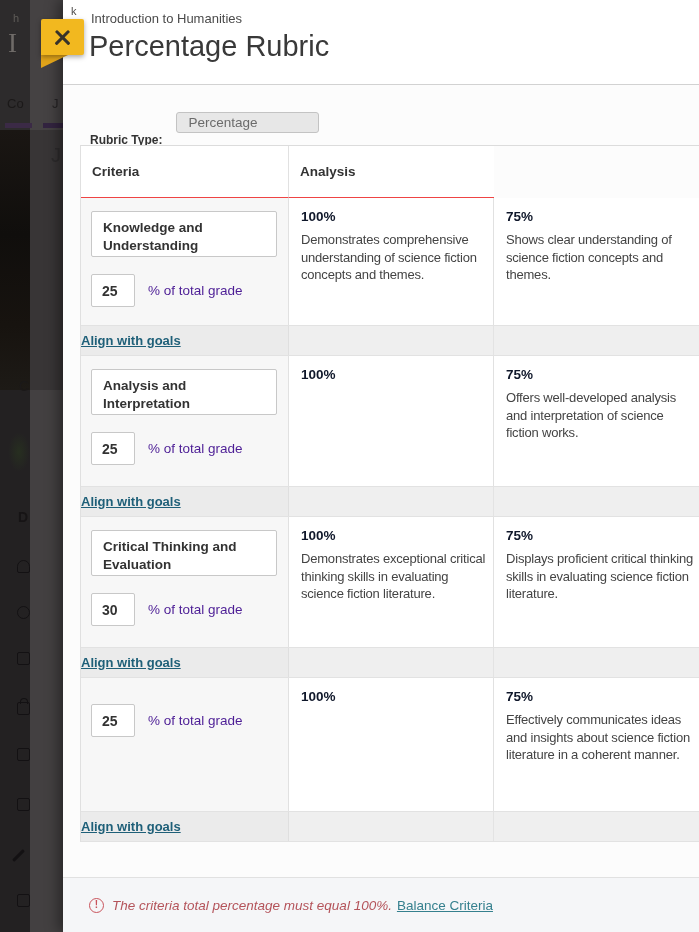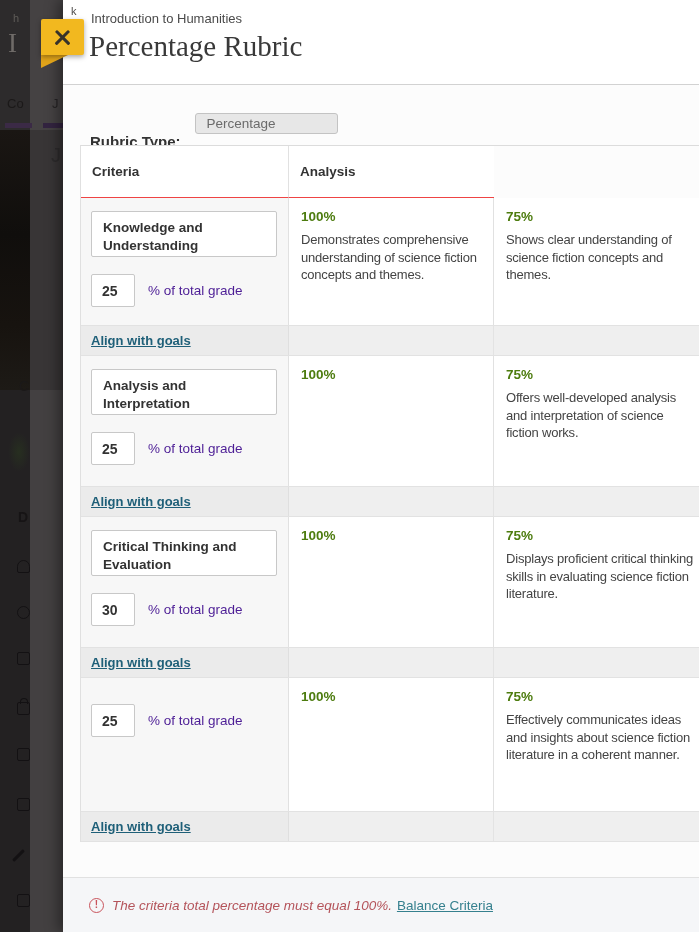--- a/index.html
+++ b/index.html
@@ -40,25 +40,25 @@
   .bicon.pencil { border: none; background: #121012; width: 3px; height: 15px; transform: rotate(45deg); border-radius: 1px; }
   .bicon.lock::before { content: ""; position: absolute; left: 2px; top: -5px; width: 6px; height: 5px;
                         border: 1.5px solid #121012; border-bottom: none; border-radius: 4px 4px 0 0; }
 
   
   .modal { position: absolute; left: 63px; top: 0; width: 636px; height: 932px;
            background: #fcfcfc; box-shadow: -5px 0 12px rgba(0,0,0,.38); }
   .modal-header { position: absolute; left: 0; top: 0; width: 636px; height: 85px;
                   background: #fff; border-bottom: 1px solid #d2d2d2; }
   .course-title { position: absolute; left: 28px; top: 11px; font-size: 13px; color: #4a4a4a; }
-  .modal-title  { position: absolute; left: 26px; top: 30px; font-family: Liberation Serif, serif;
+  .modal-title  { position: absolute; left: 26px; top: 30px; font-family: Liberation Sans, sans-serif;
                   font-size: 29px; color: #393939; }
 
   .rubric-type-row { position: absolute; left: 27px; top: 97px; display: flex; align-items: center; gap: 14px; }
-  .rubric-type-label { font-size: 15px; font-weight: bold; color: #333; margin-top: 36px; }
+  .rubric-type-label { font-size: 12px; font-weight: bold; color: #333; margin-top: 36px; }
   .rubric-type-input { width: 143px; height: 21px; background: #e7e7e7; border: 1px solid #c3c3c3;
                        border-radius: 3px; color: #6b6b6b; font-size: 13.5px; padding-left: 11px;
                        font-family: "Liberation Sans", sans-serif; }
 
   
   .rubric-table { position: absolute; left: 17px; top: 145px; width: 619px;
                   border-top: 1px solid #dcdcdc; border-left: 1px solid #e0e0e0; }
   .t-row { display: grid; grid-template-columns: 208px 205px 1fr; }
   .t-head .cell { height: 52px; background: #fff; display: flex; align-items: center;
                   font-size: 13.5px; font-weight: bold; color: #333;
@@ -72,27 +72,27 @@
 
   .crit-name { width: 186px; height: 46px; border: 1px solid #c8c8c8; border-radius: 2px; background: #fff;
                font-family: "Liberation Sans", sans-serif; font-size: 13.5px; font-weight: bold; color: #333;
                padding: 7px 11px; resize: none; overflow: hidden; line-height: 1.3; }
   .grade-line { margin-top: 13px; display: flex; align-items: center; gap: 13px; }
   .pct-input { width: 44px; height: 33px; border: 1px solid #c8c8c8; border-radius: 2px; background: #fff;
                font-family: "Liberation Sans", sans-serif; font-size: 14px; font-weight: 600; color: #333;
                padding-left: 10px; }
   .grade-suffix { font-size: 13.5px; color: #4c1d95; }
 
-  .lvl-pct  { font-size: 13.5px; font-weight: bold; color: #4d7c0f; }
+  .lvl-pct  { font-size: 13.5px; font-weight: bold; color: #0f172a; }
   .lvl-desc { margin-top: 7px; font-size: 13px; letter-spacing: -0.2px; color: #444;
               line-height: 1.36; max-width: 191px; }
 
   .t-align { border-top: 1px solid #e2e2e2; border-bottom: 1px solid #e2e2e2; }
   .a-crit { background: #ebebeb; border-right: 1px solid #dfdfdf; height: 29px;
-            display: flex; align-items: center; padding-left: 10px; }
+            display: flex; align-items: center; }
   .a-lvl  { background: #efefef; border-right: 1px solid #e3e3e3; height: 29px; }
   .align-link { font-size: 13px; font-weight: bold; color: #1e5f78; text-decoration: underline; cursor: pointer; }
 
   
   .modal-footer { position: absolute; left: 0; bottom: 0; width: 636px; height: 55px;
                   background: #f5f6f8; border-top: 1px solid #e1e1e1;
                   display: flex; align-items: center; padding-left: 26px; }
   .err-icon { width: 15px; height: 15px; border: 1.5px solid #c9545c; border-radius: 50%;
               color: #c9545c; font-size: 10px; font-weight: bold; line-height: 12px;
               text-align: center; flex: 0 0 auto; }
@@ -214,20 +214,21 @@
       <div class="t-row h130">
         <div class="c-crit">
           <textarea class="crit-name" style="">Critical Thinking and Evaluation</textarea>
           <div class="grade-line">
             <input class="pct-input" type="text" value="30" style="">
             <span class="grade-suffix">% of total grade</span>
           </div>
         </div>
         <div class="c-lvl">
           <div class="lvl-pct">100%</div>
+          <div class="lvl-desc">Demonstrates exceptional critical thinking skills in evaluating science fiction literature.</div>
         </div>
         <div class="c-lvl">
           <div class="lvl-pct">75%</div>
           <div class="lvl-desc">Displays proficient critical thinking skills in evaluating science fiction literature.</div>
         </div>
       </div>
       <div class="t-row t-align">
         <div class="a-crit">
           <a class="align-link">Align with goals</a>
         </div>

